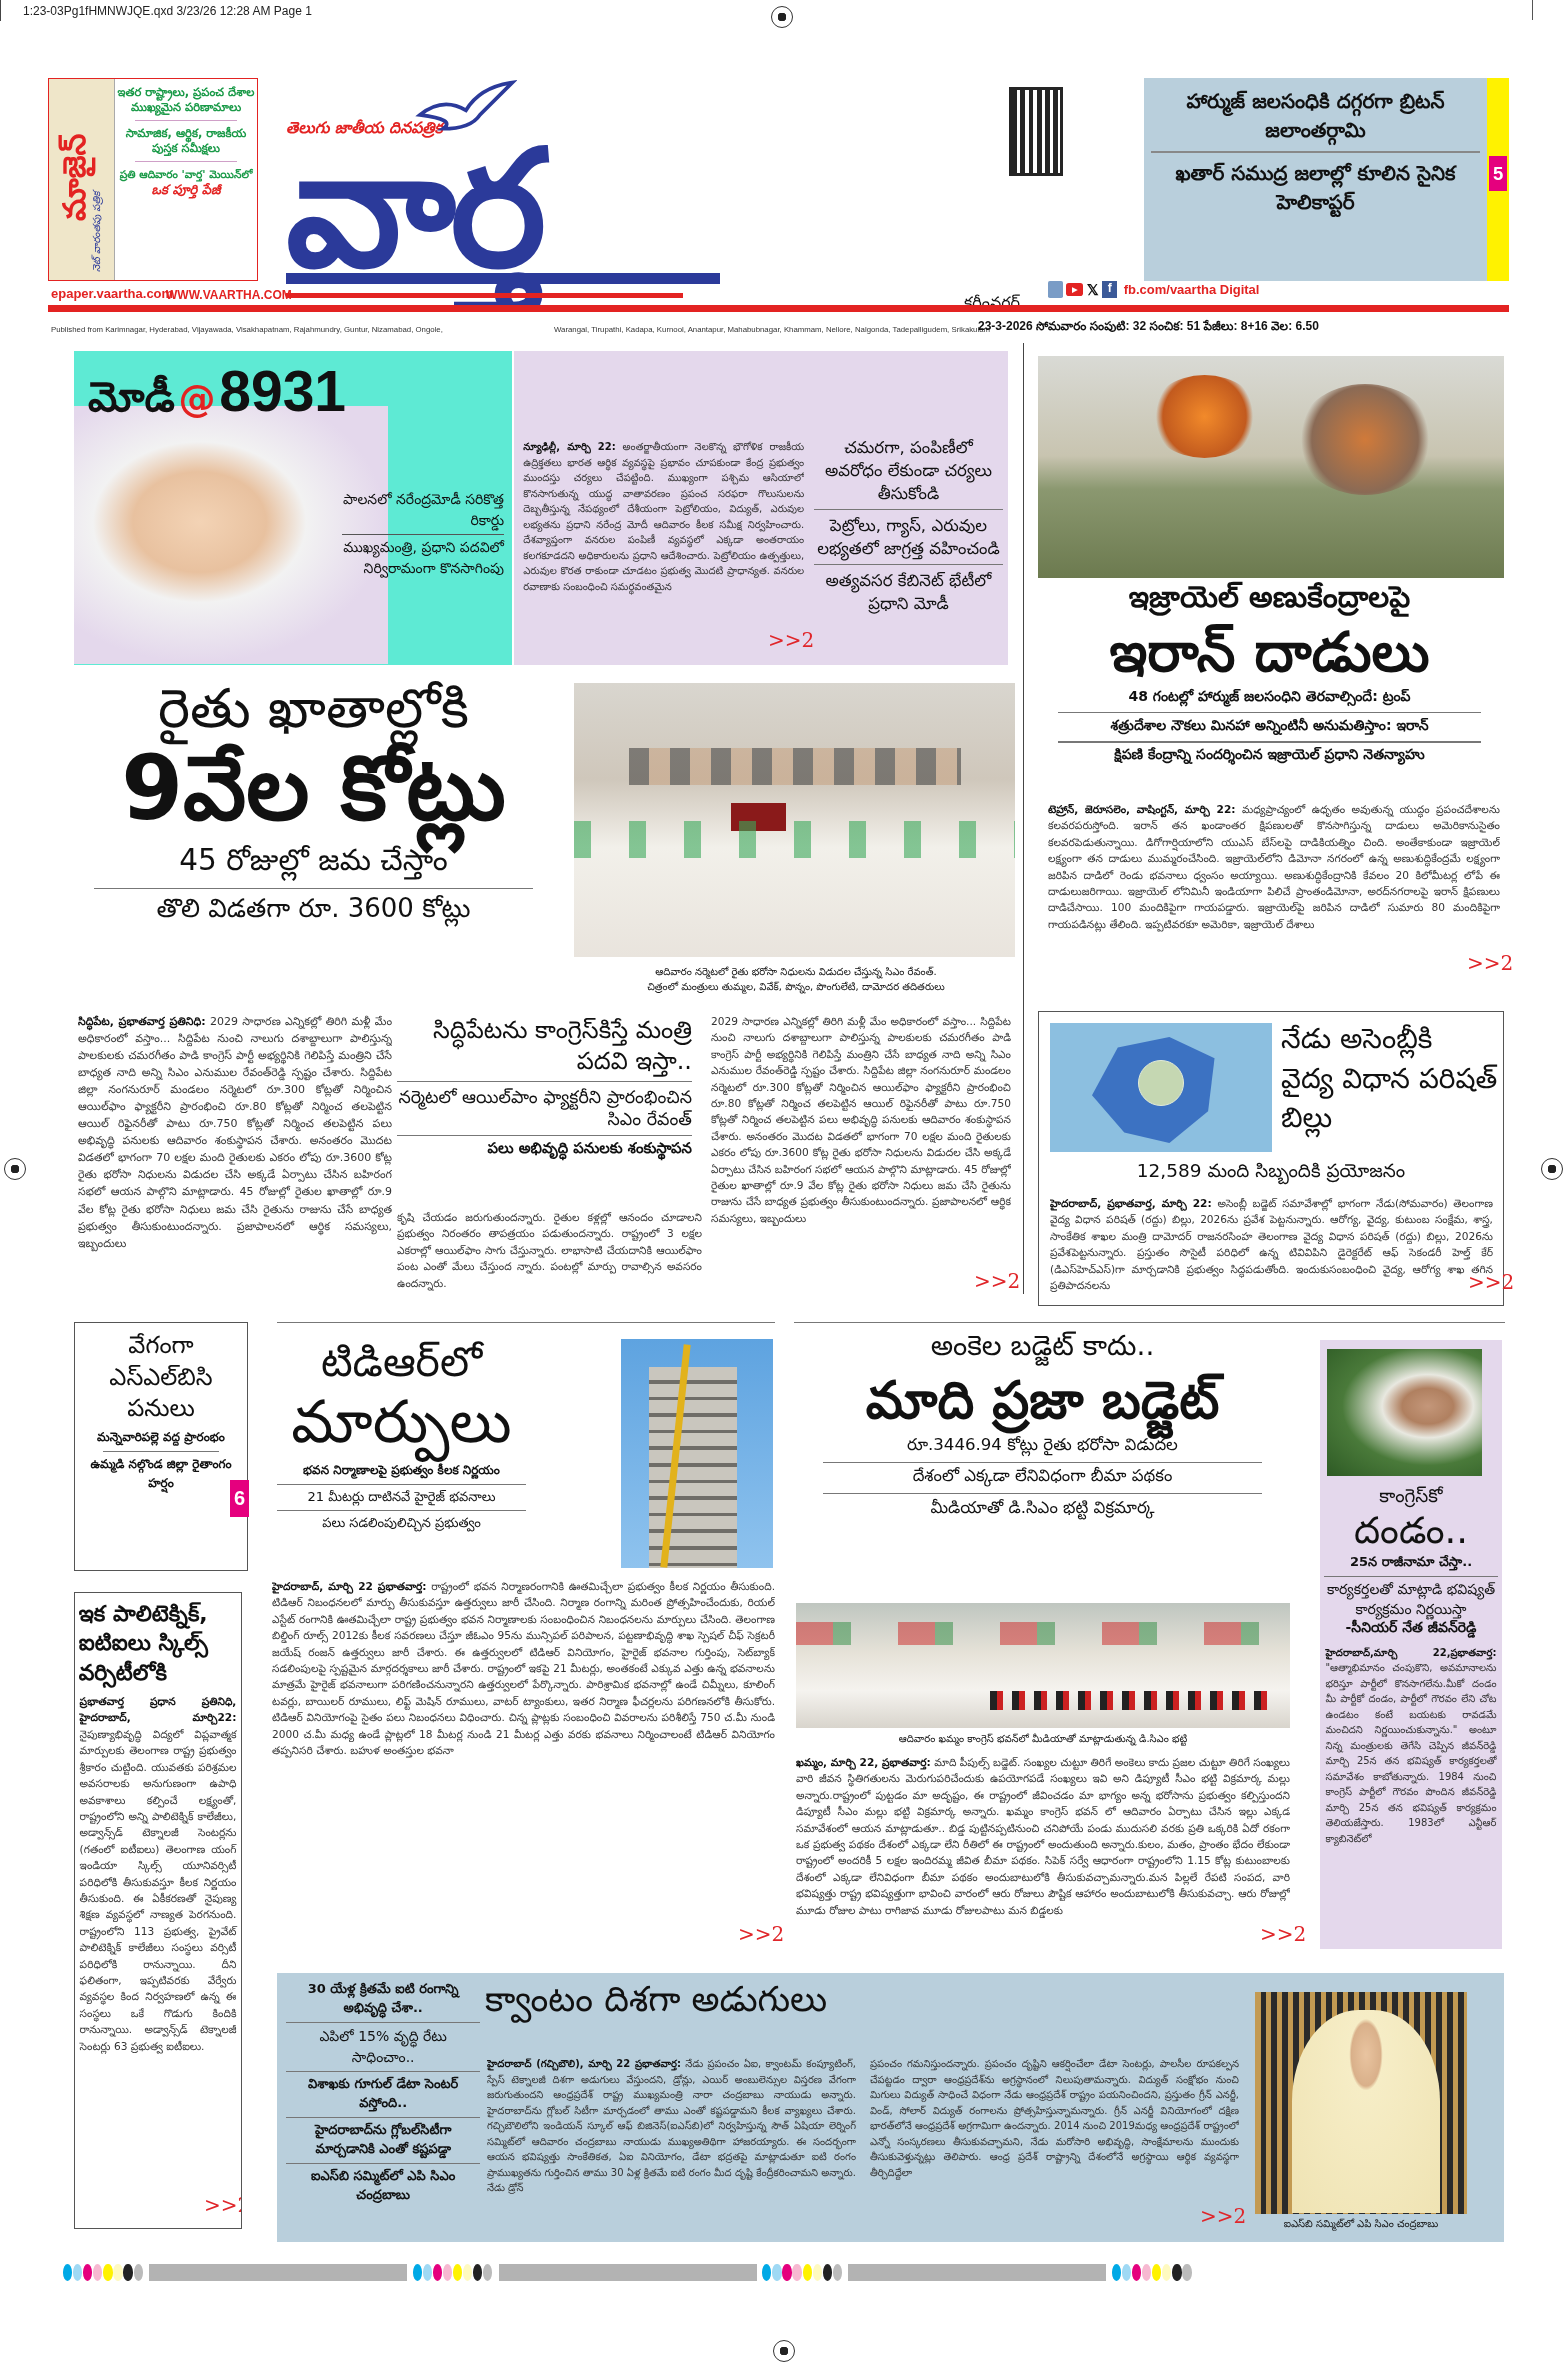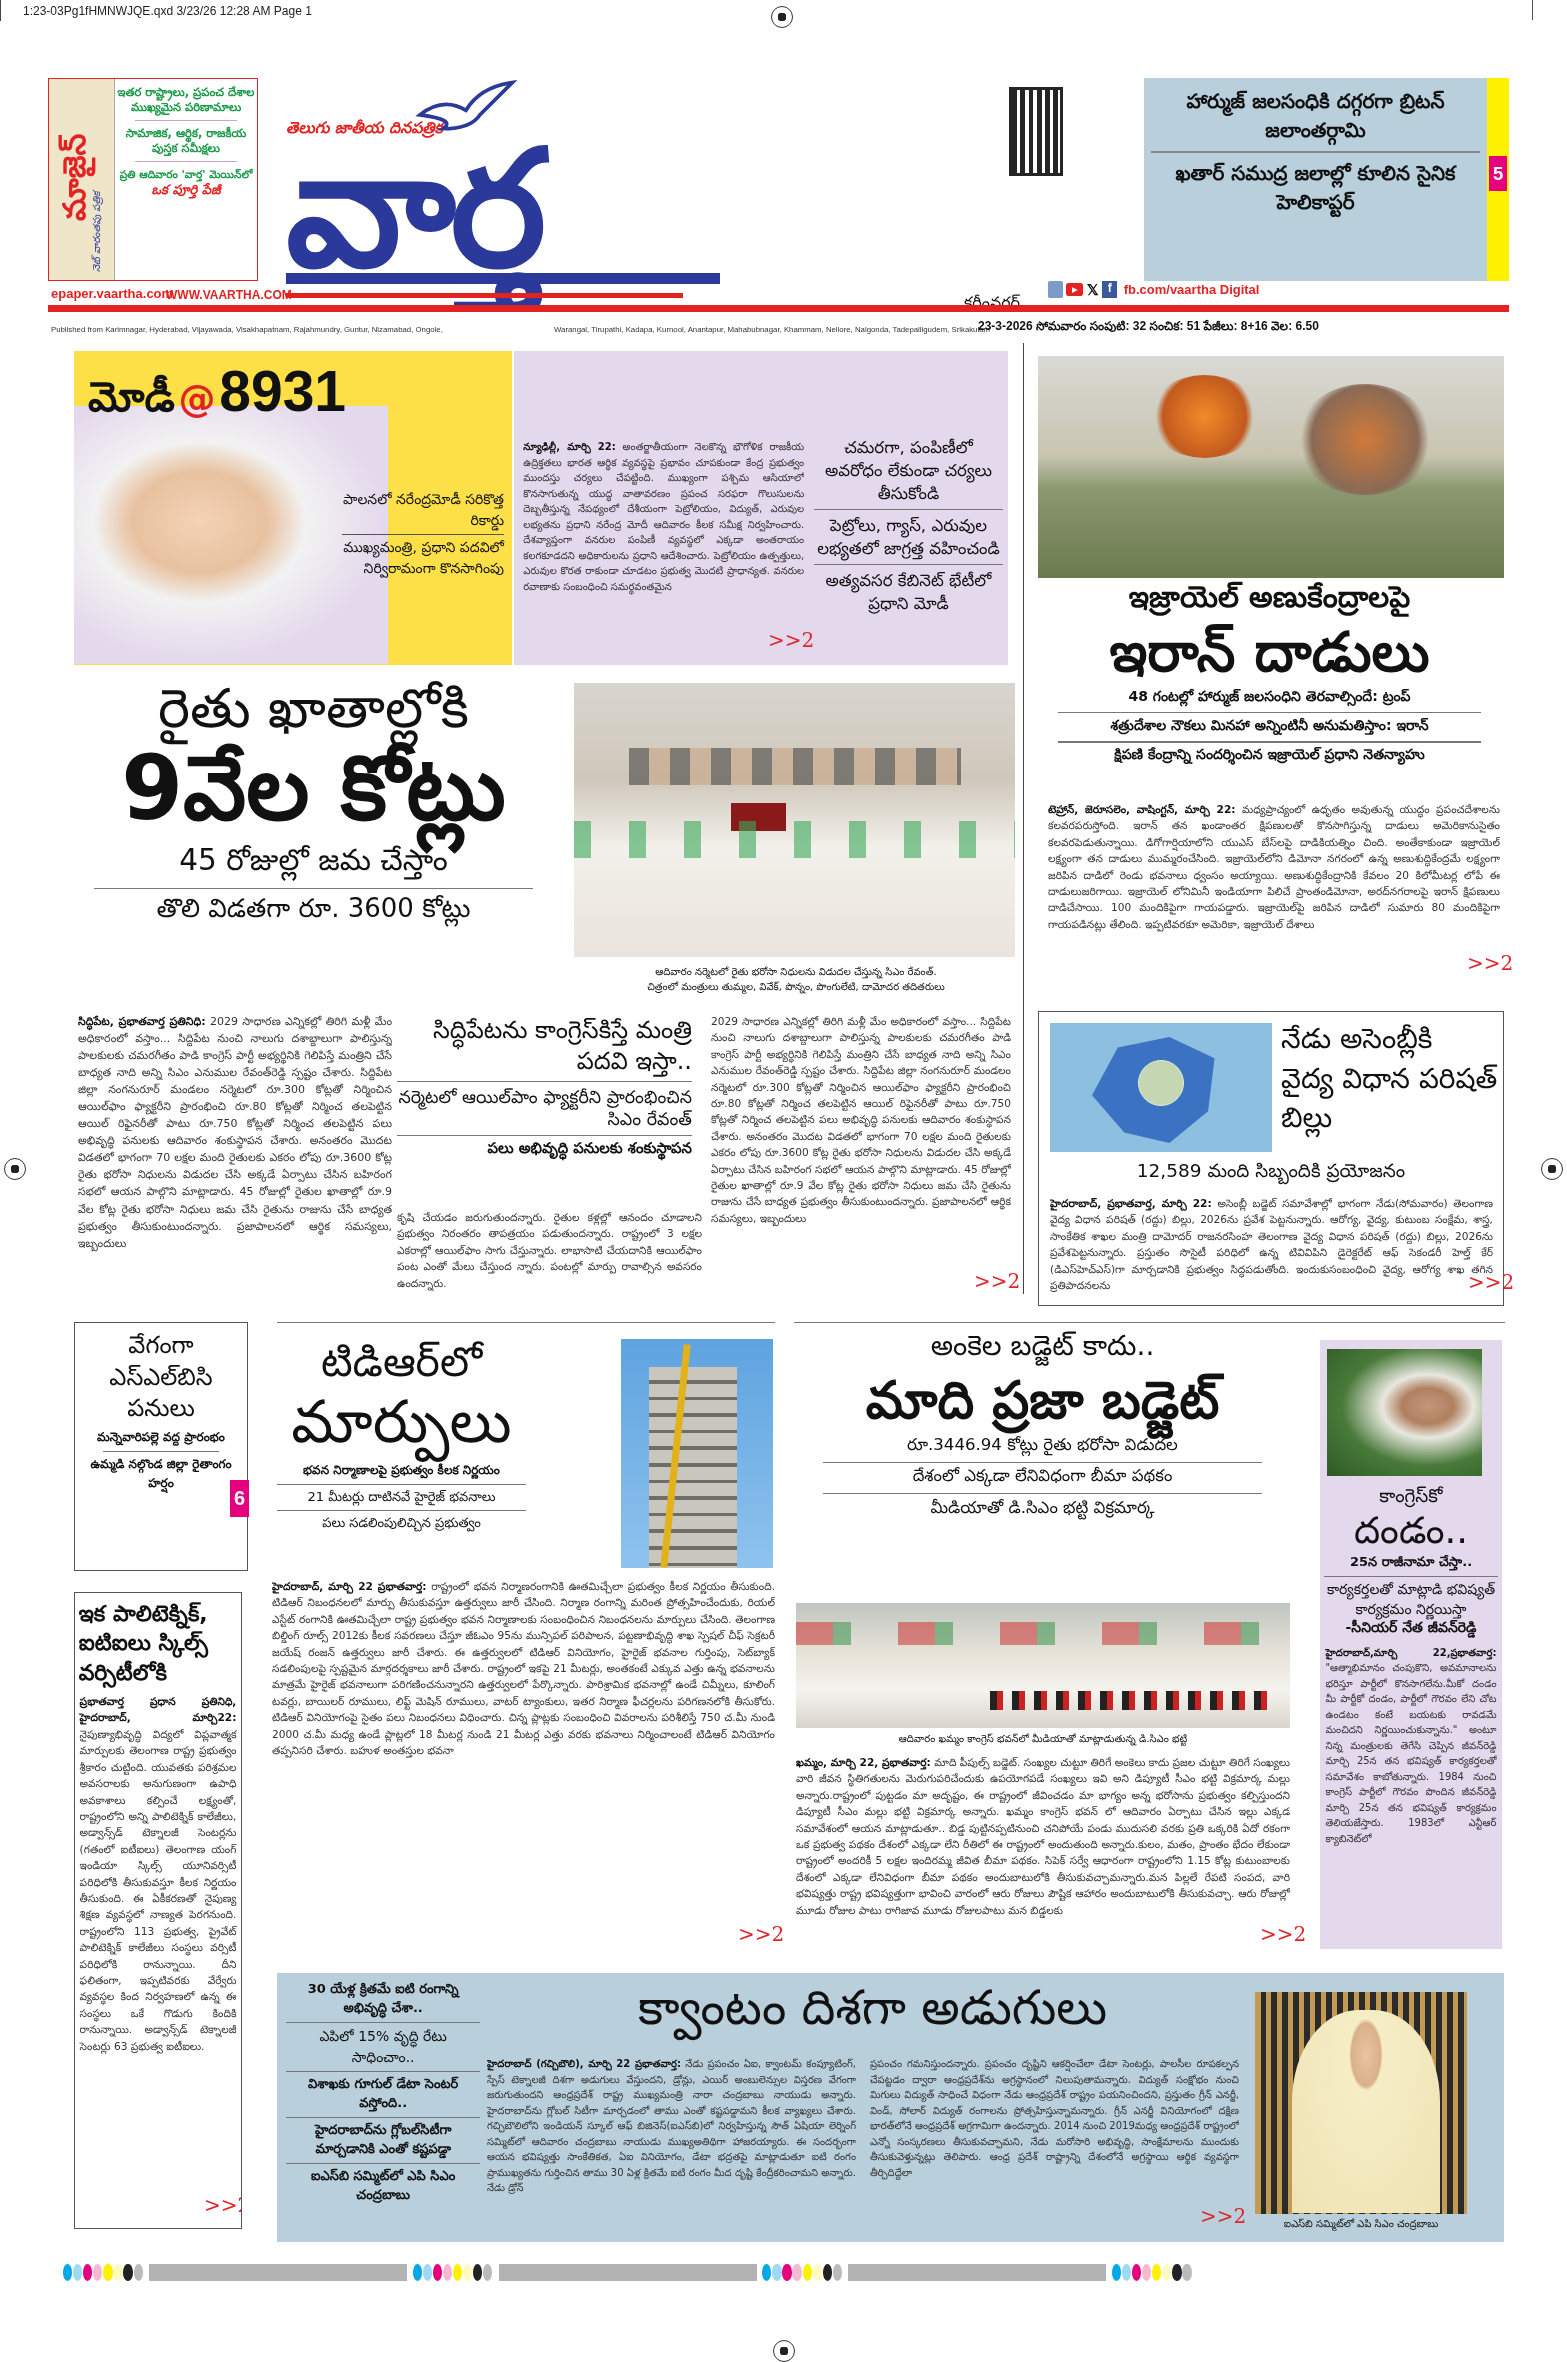--- a/index.html
+++ b/index.html
@@ -97,21 +97,21 @@
   <span style="width:16.6px;height:13px;background:#e32322;border-radius:2.8px;color:#fff;font-size:7.4px;text-align:center;line-height:13px">▶</span>
   <span style="font:bold 14.8px 'Liberation Sans',sans-serif">𝕏</span>
   <span style="width:14.8px;height:16.6px;background:#3b5998;color:#fff;font:bold 12px 'Liberation Sans',sans-serif;text-align:center">f</span>
   <span style="color:#e32322;font:bold 13px 'Liberation Sans',sans-serif;margin-left:2.8px">fb.com/vaartha Digital</span>
 </div>
 <div class="abs redline" style="left:48px;top:305px;width:1461px;height:7.4px"></div>
 <div class="abs" style="left:51px;top:325px;font:7.8px 'Liberation Sans',sans-serif;color:#333">Published from Karimnagar, Hyderabad, Vijayawada, Visakhapatnam, Rajahmundry, Guntur, Nizamabad, Ongole,</div>
 <div class="abs" style="left:554px;top:325px;font:7.8px 'Liberation Sans',sans-serif;color:#333">Warangal, Tirupathi, Kadapa, Kurnool, Anantapur, Mahabubnagar, Khammam, Nellore, Nalgonda, Tadepalligudem, Srikakulam</div>
 <div class="abs" style="left:978px;top:319px;font:bold 12px 'Liberation Sans',sans-serif">23-3-2026 సోమవారం సంపుటి: 32 సంచిక: 51  పేజీలు: 8+16  వెల: 6.50</div>
 
-<div class="abs" style="left:74px;top:351px;width:438px;height:314px;background:#fde047;overflow:hidden">
+<div class="abs" style="left:74px;top:351px;width:438px;height:314px;background:#5eead4;overflow:hidden">
   <div class="abs photo" style="left:0;top:55px;width:314px;height:258px;background:radial-gradient(ellipse at 40% 45%,#f3d3b5 0,#e8c19f 25%,#f2f2f2 40%,#e4d8ec 70%)"></div>
   <div class="abs" style="left:14px;top:7.4px;display:flex;align-items:baseline">
     <span style="font-size:41px;font-weight:bold">మోడీ</span>
     <span style="font-size:37px;color:#e32322;font-weight:bold;margin:0 3.7px">@</span>
     <span style="font:bold 57px 'Liberation Sans',sans-serif">8931</span>
   </div>
   <div class="abs" style="left:268px;top:138px;width:162px;text-align:right;font-size:14px;line-height:1.5">
     <div>పాలనలో నరేంద్రమోడీ సరికొత్త రికార్డు</div>
     <div style="height:0.9px;background:#555;margin:2.8px 0"></div>
     <div>ముఖ్యమంత్రి, ప్రధాని పదవిలో నిర్విరామంగా కొనసాగింపు</div>
@@ -287,21 +287,21 @@
     <div>30 యేళ్ల క్రితమే ఐటి రంగాన్ని అభివృద్ధి చేశా..</div>
     <div class="hr" style="height:0.9px"></div>
     <div style="font-weight:normal;font-size:14px">ఎపిలో 15% వృద్ధి రేటు సాధించాం..</div>
     <div class="hr" style="height:0.9px"></div>
     <div>విశాఖకు గూగుల్ డేటా సెంటర్ వస్తోంది..</div>
     <div class="hr" style="height:0.9px"></div>
     <div>హైదరాబాద్‌ను గ్లోబల్‌సిటీగా మార్చడానికి ఎంతో కష్టపడ్డా</div>
     <div class="hr" style="height:0.9px"></div>
     <div>ఐఎస్‌బి సమ్మిట్‌లో ఎపి సిఎం చంద్రబాబు</div>
   </div>
-  <div style="position:absolute;left:208px;top:5.5px;width:775px;font-size:48px;text-align:center">క్వాంటం దిశగా అడుగులు</div>
+  <div style="position:absolute;left:208px;top:5.5px;width:775px;font-size:35px;text-align:left">క్వాంటం దిశగా అడుగులు</div>
   <div class="bodytext" style="position:absolute;left:210px;top:83px;width:369px;height:175px;overflow:hidden;font-size:10px">
     <b>హైదరాబాద్ (గచ్చిబౌలి), మార్చి 22 ప్రభాతవార్త:</b>
     <span>నేడు ప్రపంచం ఏఐ, క్వాంటమ్ కంప్యూటింగ్, స్పేస్ టెక్నాలజీ దిశగా అడుగులు వేస్తుందని, డ్రోన్లు, ఎయిర్ అంబులెన్సుల విస్తరణ వేగంగా జరుగుతుందని ఆంధ్రప్రదేశ్ రాష్ట్ర ముఖ్యమంత్రి నారా చంద్రబాబు నాయుడు అన్నారు. హైదరాబాద్‌ను గ్లోబల్ సిటీగా మార్చడంలో తాము ఎంతో కష్టపడ్డామని కీలక వ్యాఖ్యలు చేశారు. గచ్చిబౌలిలోని ఇండియన్ స్కూల్ ఆఫ్ బిజినెస్(ఐఎస్‌బి)లో నిర్వహిస్తున్న సౌత్ ఏషియా లెర్నింగ్ సమ్మిట్‌లో ఆదివారం చంద్రబాబు నాయుడు ముఖ్యఅతిథిగా హాజరయ్యారు. ఈ సందర్భంగా ఆయన భవిష్యత్తు సాంకేతికత, ఏఐ వినియోగం, డేటా భద్రతపై మాట్లాడుతూ ఐటి రంగం ప్రాముఖ్యతను గుర్తించిన తాము 30 ఏళ్ల క్రితమే ఐటి రంగం మీద దృష్టి కేంద్రీకరించామని అన్నారు. నేడు డ్రోన్</span>
   </div>
   <div class="bodytext" style="position:absolute;left:593px;top:83px;width:369px;height:175px;overflow:hidden;font-size:10px">
     <span>ప్రపంచం గమనిస్తుందన్నారు. ప్రపంచం దృష్టిని ఆకర్షించేలా డేటా సెంటర్లు, పాలసీల రూపకల్పన చేపట్టడం ద్వారా ఆంధ్రప్రదేశ్‌ను అగ్రస్థానంలో నిలుపుతామన్నారు. విద్యుత్ సంక్షోభం నుంచి మిగులు విద్యుత్ సాధించే విధంగా నేడు ఆంధ్రప్రదేశ్ రాష్ట్రం పయనించిందని, ప్రస్తుతం గ్రీన్ ఎనర్జీ, విండ్, సోలార్ విద్యుత్ రంగాలను ప్రోత్సహిస్తున్నామన్నారు. గ్రీన్ ఎనర్జీ వినియోగంలో దక్షిణ భారత్‌లోనే ఆంధ్రప్రదేశ్ అగ్రగామిగా ఉందన్నారు. 2014 నుంచి 2019మధ్య ఆంధ్రప్రదేశ్ రాష్ట్రంలో ఎన్నో సంస్కరణలు తీసుకువచ్చామని, నేడు మరోసారి అభివృద్ధి, సాంక్షేమాలను ముందుకు తీసుకువెళ్తున్నట్లు తెలిపారు. ఆంధ్ర ప్రదేశ్ రాష్ట్రాన్ని దేశంలోనే అగ్రస్థాయి ఆర్థిక వ్యవస్థగా తీర్చిదిద్దేలా</span>
   </div>
   <div class="more" style="position:absolute;left:923px;top:231px">&gt;&gt;2</div>
   <div style="position:absolute;left:978px;top:18.5px;width:212px;height:222px;background:repeating-linear-gradient(90deg,#c39a52 0 5.5px,#2a2a2a 5.5px 11px)">
     <div style="position:absolute;left:37px;top:18.5px;width:148px;height:203px;border-radius:45% 45% 0 0;background:radial-gradient(ellipse at 50% 22%,#e9c4a0 0,#d9b08a 14%,#f6edc6 16%,#efe3b3 100%)"></div>

